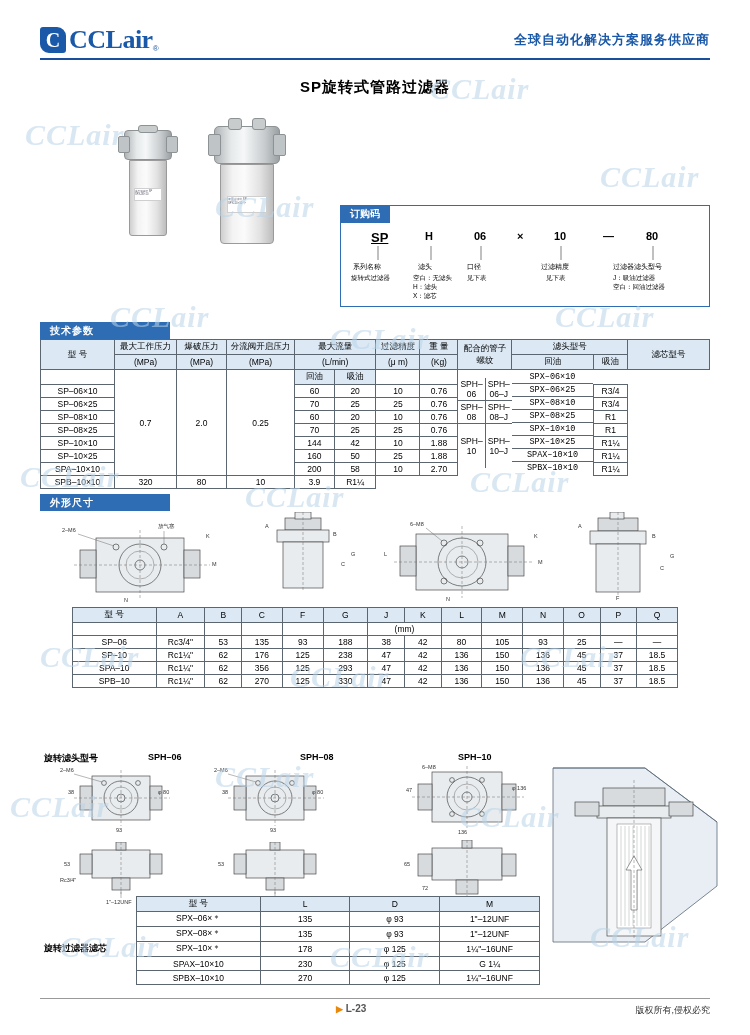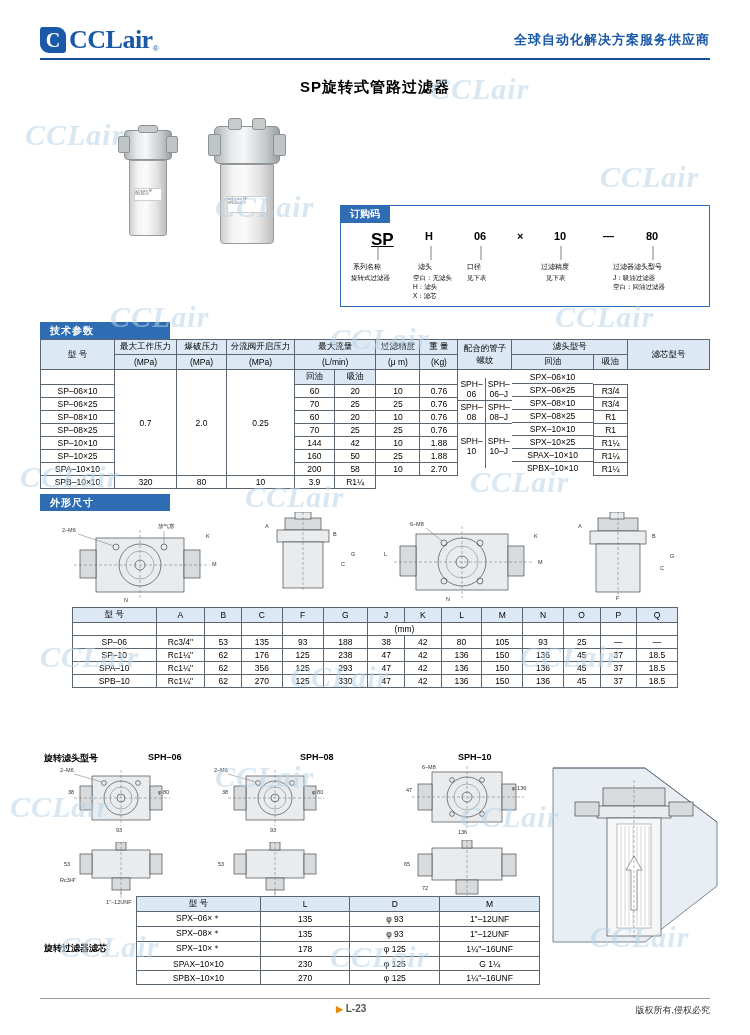--- a/index.html
+++ b/index.html
@@ -159,21 +159,21 @@
     <div class="bottle-body" style="position:absolute;left:12px;top:46px;width:54px;height:80px;border-radius:0 0 4px 4px;"></div>
     <div style="position:absolute;left:19px;top:78px;width:40px;height:17px;background:#fff;border:1px solid #cfcfcf;"></div>
     <div style="position:absolute;left:20px;top:80px;width:38px;font-size:2.8px;color:#556;line-height:3.8px;">液压油滤芯 SP<br>SPX-10×10 型</div>
   </div>
 
 
   <div class="panel" style="left:340px; top:205px; width:370px; height:102px;">
     <div class="panel-hdr" style="margin:-1px 0 0 -1px;">订购码</div>
 
     <div style="position:absolute; left:0; top:24px; width:370px; height:14px;">
-      <span style="position:absolute;left:30px;  font-weight:bold;font-size:17px;text-decoration:underline;">SP</span>
+      <span style="position:absolute;left:30px;  font-weight:bold;font-size:13px;text-decoration:underline;">SP</span>
       <span style="position:absolute;left:84px;  font-weight:bold;font-size:11px;">H</span>
       <span style="position:absolute;left:133px; font-weight:bold;font-size:11px;">06</span>
       <span style="position:absolute;left:176px; font-weight:bold;font-size:11px;">×</span>
       <span style="position:absolute;left:213px; font-weight:bold;font-size:11px;">10</span>
       <span style="position:absolute;left:262px; font-weight:bold;font-size:11px;">—</span>
       <span style="position:absolute;left:305px; font-weight:bold;font-size:11px;">80</span>
     </div>
 
     <svg width="370" height="22" style="position:absolute;left:0;top:40px;">
       <line x1="37" y1="0" x2="37" y2="14" class="ln"></line>
@@ -254,21 +254,21 @@
             <tr>
                     <td style="height:44px;border-left:none;border-bottom:none;" rowspan="4">SPH–10</td>
                 <td style="border-right:none;border-bottom:none;" rowspan="4">SPH–10–J</td>
                   </tr>
             <tr></tr>
                   <tr></tr>
                   <tr></tr>
           </tbody>
               </table>
         </td>
-        <td rowspan="8" style="border:none;padding:0;">
+        <td rowspan="8" style="border:none;padding:0;font-family:Liberation Mono, monospace;">
           <table class="grid" style="width:100%;border-collapse:collapse;">
             <tbody>
                   <tr>
                     <td style="height:11px;border-left:none;border-top:none;border-right:none;">SPX–06×10</td>
                   </tr>
             <tr>
                     <td style="height:11px;border-left:none;border-right:none;">SPX–06×25</td>
                   </tr>
             <tr>
                     <td style="height:11px;border-left:none;border-right:none;">SPX–08×10</td>

